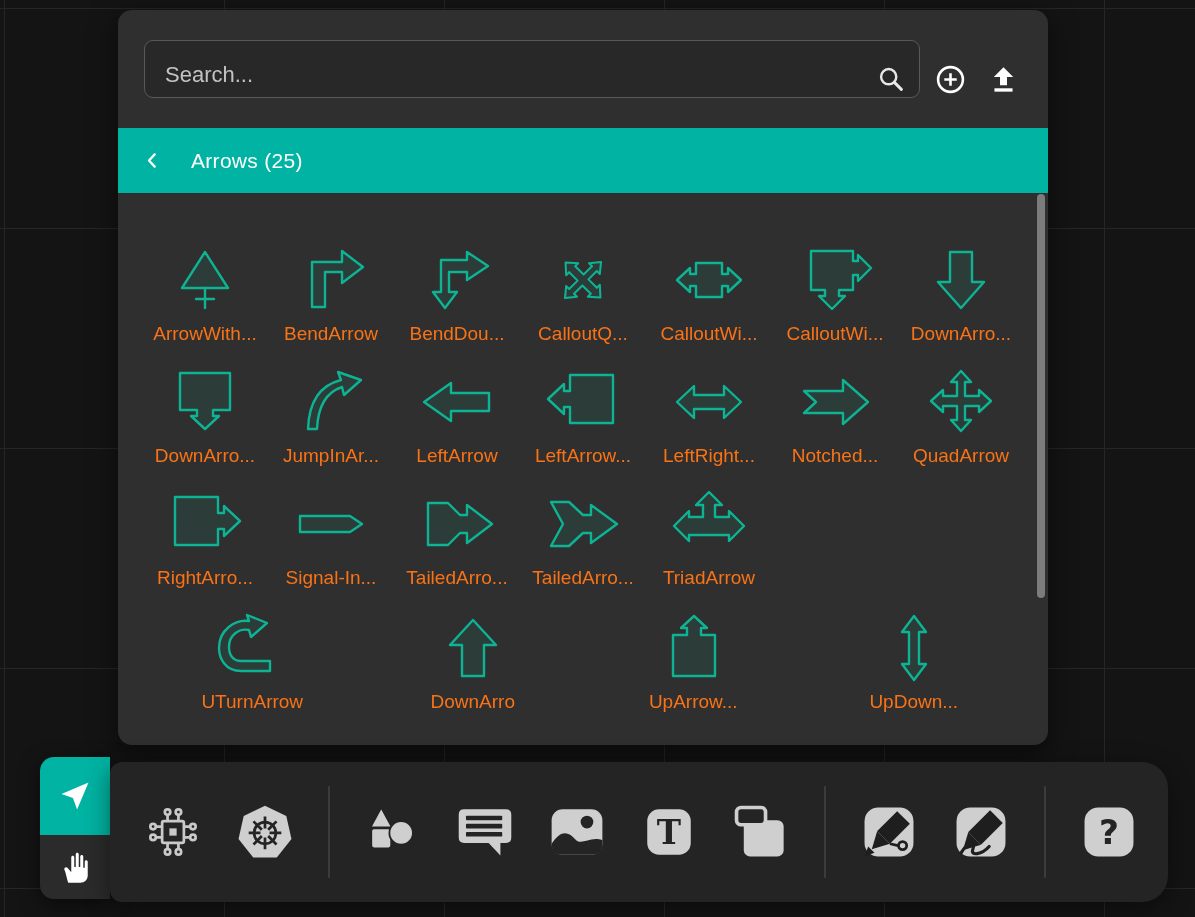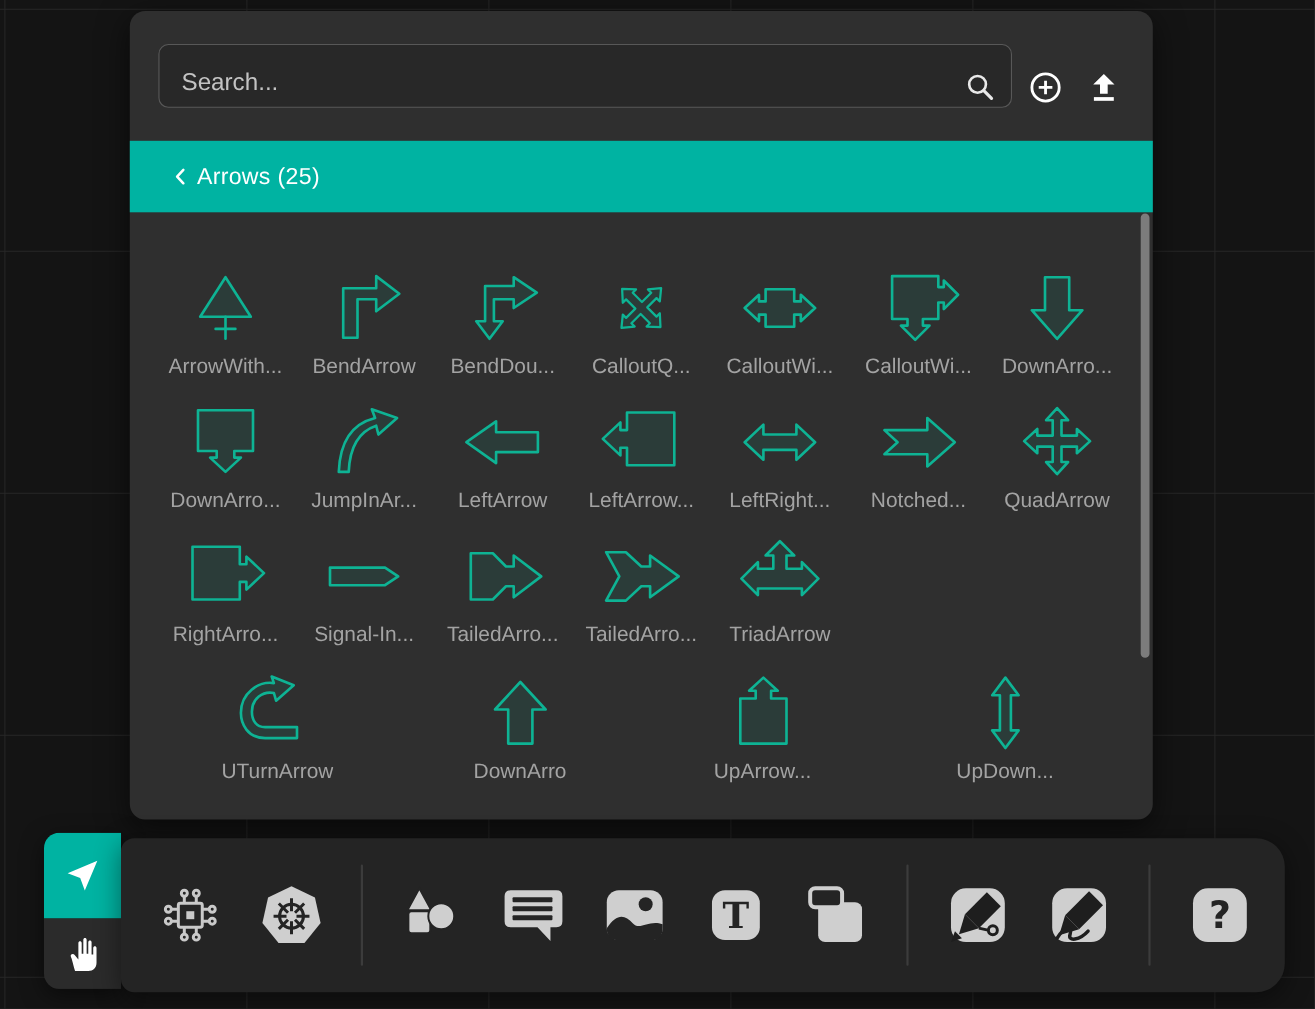--- a/index.html
+++ b/index.html
@@ -34,35 +34,35 @@
     position:absolute;top:52px;width:34px;height:34px;border:none;background:none;
     padding:0;cursor:pointer;display:flex;align-items:center;justify-content:center;
   }
   .icon-btn svg{width:31px;height:31px;}
   .btn-plus{left:815px;}
   .btn-upload{left:868px;}
 
   .cat-header{
     position:absolute;left:0;top:118px;width:100%;height:65px;
     background:var(--accent,#00b3a2);display:flex;align-items:center;
-    gap:4px;padding-left:36px;box-sizing:border-box;cursor:pointer;
+    gap:28px;padding-left:24px;box-sizing:border-box;cursor:pointer;
   }
   .cat-header .title{color:#fff;font-size:21px;letter-spacing:.3px;}
   .cat-header svg{width:21px;height:21px;}
 
   .lib-content{position:absolute;left:0;top:183px;right:0;bottom:0;padding-top:50px;overflow:hidden;}
   .grid{display:grid;padding:0 24px;}
   .g7{grid-template-columns:repeat(7,1fr);}
   .g4{grid-template-columns:repeat(4,1fr);margin-top:2px;}
   .cell{display:flex;flex-direction:column;align-items:center;margin-bottom:20px;cursor:pointer;}
   .shape-ic{height:74px;display:flex;align-items:center;justify-content:center;}
   .shape-svg{width:84px;height:70px;}
   .shape-svg path, .shape-svg rect{stroke:#0eb394;stroke-width:2.4;fill:rgba(14,179,148,.10);stroke-linejoin:round;}
   .shape-svg .ln{fill:none !important;stroke-linecap:round;}
-  .shape-label{font-size:19px;color:#a3a3a3;margin-top:6px;white-space:nowrap;max-width:122px;overflow:hidden;}
+  .shape-label{font-size:19px;color:#f97316;margin-top:6px;white-space:nowrap;max-width:122px;overflow:hidden;}
 
   .scroll-thumb{
     position:absolute;right:3px;top:184px;width:8px;height:404px;
     background:#7c7c7c;border-radius:4px;cursor:pointer;
   }
 
   
   .tool-stack{
     position:absolute;left:40px;top:757px;width:70px;
     display:flex;flex-direction:column;border-radius:14px 0 0 14px;overflow:hidden;

